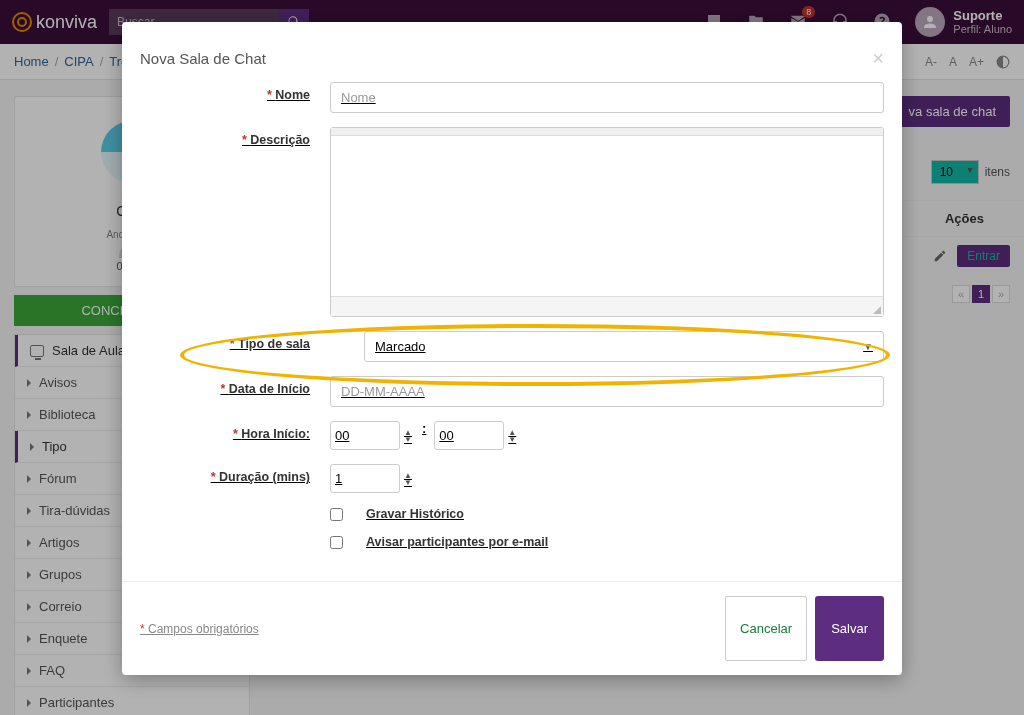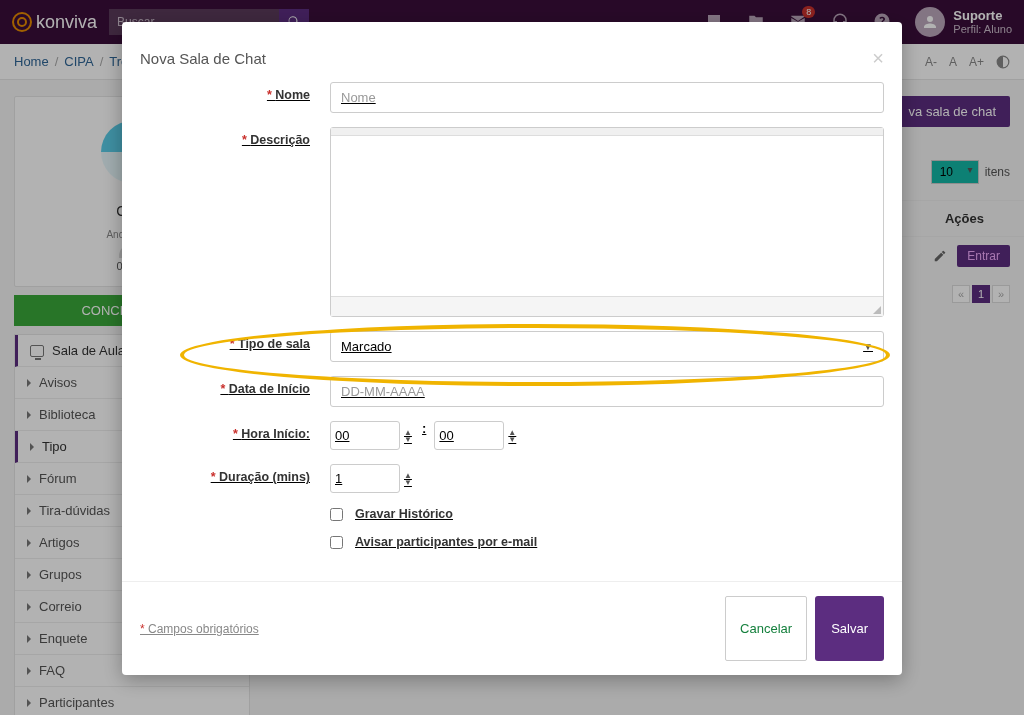--- a/index.html
+++ b/index.html
@@ -57,21 +57,21 @@
 .new-room-btn { float: right; background: #5c2d80; color: #fff; border: none; padding: 8px 14px; font-size: 13px; cursor: pointer; border-radius: 2px; margin-right:14px;}
 .items-bar { clear: both; display: flex; justify-content: flex-end; align-items: center; gap: 6px; margin-top: 64px; padding-right:14px;}
 .items-select { border: 1px solid #ccc; padding: 4px 24px 4px 8px; font-size: 12px; background: #14b8a6; appearance:none; position:relative;}
 .items-select-wrap { position:relative; display:inline-block;}
 .items-select-wrap::after { content:'▾'; position:absolute; right:6px; top:4px; font-size:10px; color:#555; pointer-events:none;}
 .items-label { color: #555; font-size: 12px; }
 .table-head { display: flex; border-top:1px solid #eee; border-bottom:1px solid #eee; margin-top: 16px; padding: 10px; justify-content: flex-end; padding-right:40px;}
 .table-head .col { font-weight: bold; font-size: 13px; color: #333; }
 .table-row { display:flex; justify-content:flex-end; align-items:center; padding: 8px 14px; gap:10px;}
 .pencil { width:14px; height:14px; cursor:pointer;}
-.enter-btn { background:#5c2d80; color:#f0abfc; border:none; padding:4px 10px; font-size:12px; cursor:pointer; border-radius:2px;}
+.enter-btn { background:#5c2d80; color:#14b8a6; border:none; padding:4px 10px; font-size:12px; cursor:pointer; border-radius:2px;}
 .pager { display:flex; justify-content:flex-end; gap:2px; margin-top:10px; padding-right:14px; align-items:center;}
 .pager-btn { border:1px solid #ddd; width:18px; height:18px; font-size:11px; background:#fff; display:flex; align-items:center; justify-content:center; cursor:pointer; color:#aaa;}
 .pager-btn.active { background:#5c2d80; color:#fff; border-color:#5c2d80;}
 
 
 .overlay { position: fixed; inset: 0; background: rgba(0,0,0,0.3); display: flex; align-items: flex-start; justify-content: center; padding-top: 22px;}
 .modal { background: #fff; width: 780px; border-radius: 4px; box-shadow: 0 5px 20px rgba(0,0,0,0.3); }
 .modal-header { padding: 14px 18px 10px; display:flex; align-items:center;margin-top:12px;}
 .modal-title { font-size: 15px; color: #555; }
 .modal-close { margin-left:auto; color:#ccc; font-size:20px; cursor:pointer; background:none; border:none; line-height:1;}
@@ -79,28 +79,28 @@
 .form-row { display: flex; align-items: flex-start; margin-bottom: 14px; }
 .form-label { width: 190px; text-align: right; padding-right: 20px; padding-top: 6px; font-size: 12.5px; color: #333; font-weight: bold; }
 .req { color: #c9302c; }
 .form-control { flex: 1; border: 1px solid #ccc; padding: 7px 10px; font-size: 13px; border-radius: 3px; color:#555; }
 .form-control::placeholder { color:#999; }
 .rich-wrap { flex:1; border:1px solid #ccc; border-radius:3px; }
 .rich-toolbar { background:#f0f0f0; height:8px; border-bottom:1px solid #ddd;}
 .rich-body { height: 160px; }
 .rich-footer { background:#f5f5f5; height:20px; border-top:1px solid #ddd; position:relative;}
 .rich-footer::after { content:''; position:absolute; right:2px; bottom:2px; width:0; height:0; border-right:8px solid #bbb; border-top:8px solid transparent;}
-.select-field { flex:1; border:1px solid #ccc; padding: 7px 10px; font-size:13px; border-radius:3px; background:#fff; display:flex; align-items:center; justify-content:space-between;}
+.select-field { flex:1; border:1px solid #ccc; padding: 7px 10px; font-size:13px; border-radius:3px; background:#fff; display:flex; align-items:center; justify-content:space-between;margin-left:34px;}
 .select-caret { font-size:10px; color:#555; }
 .time-input { width: 70px; border:1px solid #ccc; padding:6px 4px; font-size:13px; border-radius:3px;}
 .spinner-wrap { display:flex; align-items:center; gap:4px;}
 .spinner-btns { display:flex; flex-direction:column; gap:0;}
 .spinner-btn { width:10px; height:7px; font-size:8px; line-height:7px; cursor:pointer; color:#555; user-select:none;}
 .time-colon { margin:0 8px; font-weight:bold;}
-.checkbox-row { display:flex; align-items:center; gap:12px; margin-left:190px; margin-bottom:14px; font-size:12.5px; font-weight:bold; color:#333;}
+.checkbox-row { display:flex; align-items:center; gap:23px; margin-left:190px; margin-bottom:14px; font-size:12.5px; font-weight:bold; color:#333;}
 .checkbox-row input { width:13px; height:13px;}
 
 .highlight-ellipse { position:absolute; border:4px solid #f0b400; border-radius:50%; pointer-events:none;}
 
 .modal-footer { border-top:1px solid #eee; padding: 14px 18px; display:flex; align-items:center;}
 .foot-note { font-size:12px; color:#888;text-decoration:underline;}
 .foot-note .req { color:#c9302c;}
 .foot-btns { margin-left:auto; display:flex; gap:8px;}
 .btn-cancel { background:#fff; border:1px solid #ccc; padding:24px 14px; font-size:13px; border-radius:2px; cursor:pointer; color:#15803d;}
 .btn-save { background:#5c2d80; color:#fff; border:none; padding:7px 16px; font-size:13px; border-radius:3px; cursor:pointer;}

